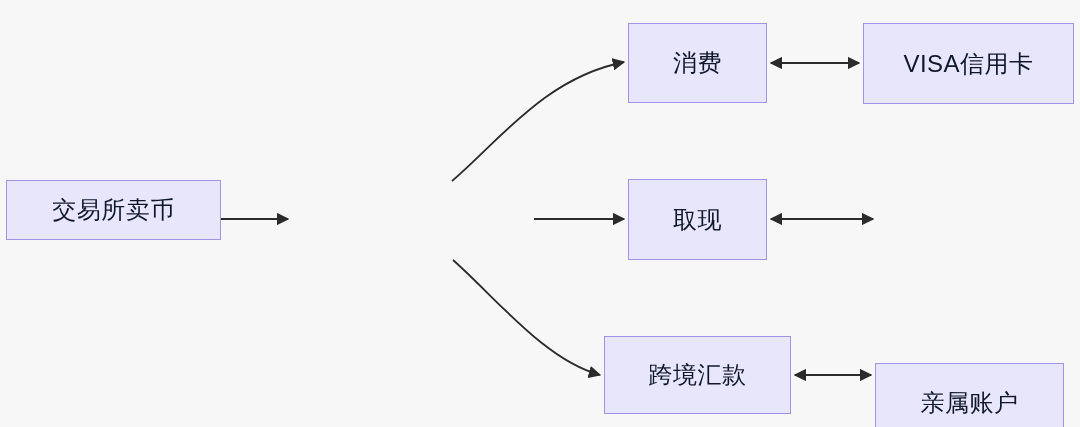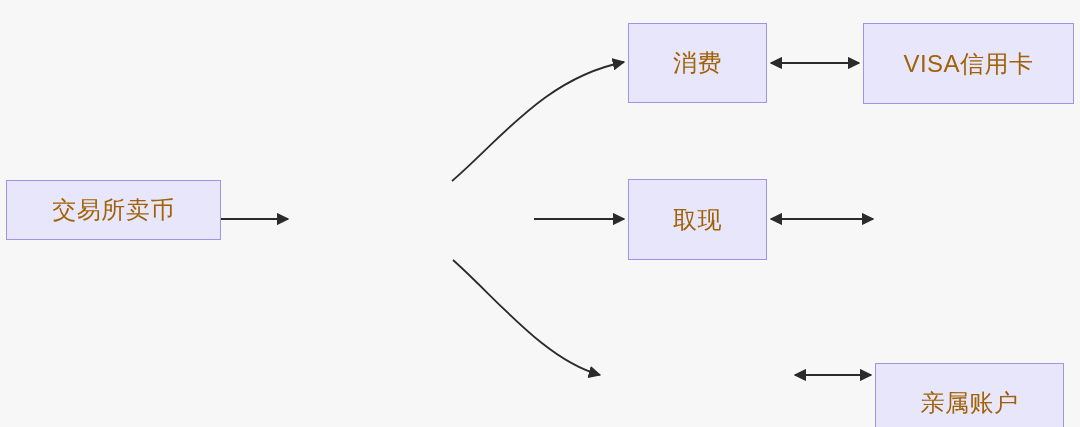--- a/index.html
+++ b/index.html
@@ -28,21 +28,21 @@
     pointer-events: none;
   }
   .node {
     position: absolute;
     box-sizing: border-box;
     background: #e7e6fb;
     border: 1.6px solid #a293e8;
     display: flex;
     align-items: center;
     justify-content: center;
-    color: #a16207;
+    color: #0f172a;
     font-size: 24px;
     line-height: 1;
     letter-spacing: 0.5px;
     white-space: nowrap;
   }
   .node.rounded {
     border-radius: 9px;
   }
   .node-label {
     display: block;
@@ -98,18 +98,21 @@
 
   <div class="node" id="node-visa-credit-card">
     <span class="node-label">VISA信用卡</span>
   </div>
 
   <div class="node" id="node-cash-withdrawal">
     <span class="node-label">取现</span>
   </div>
 
 
+  <div class="node" id="node-cross-border-remit">
+    <span class="node-label">跨境汇款</span>
+  </div>
 
   <div class="node" id="node-relative-account">
     <span class="node-label">亲属账户</span>
   </div>
 
 </div>
 
 </body></html>

